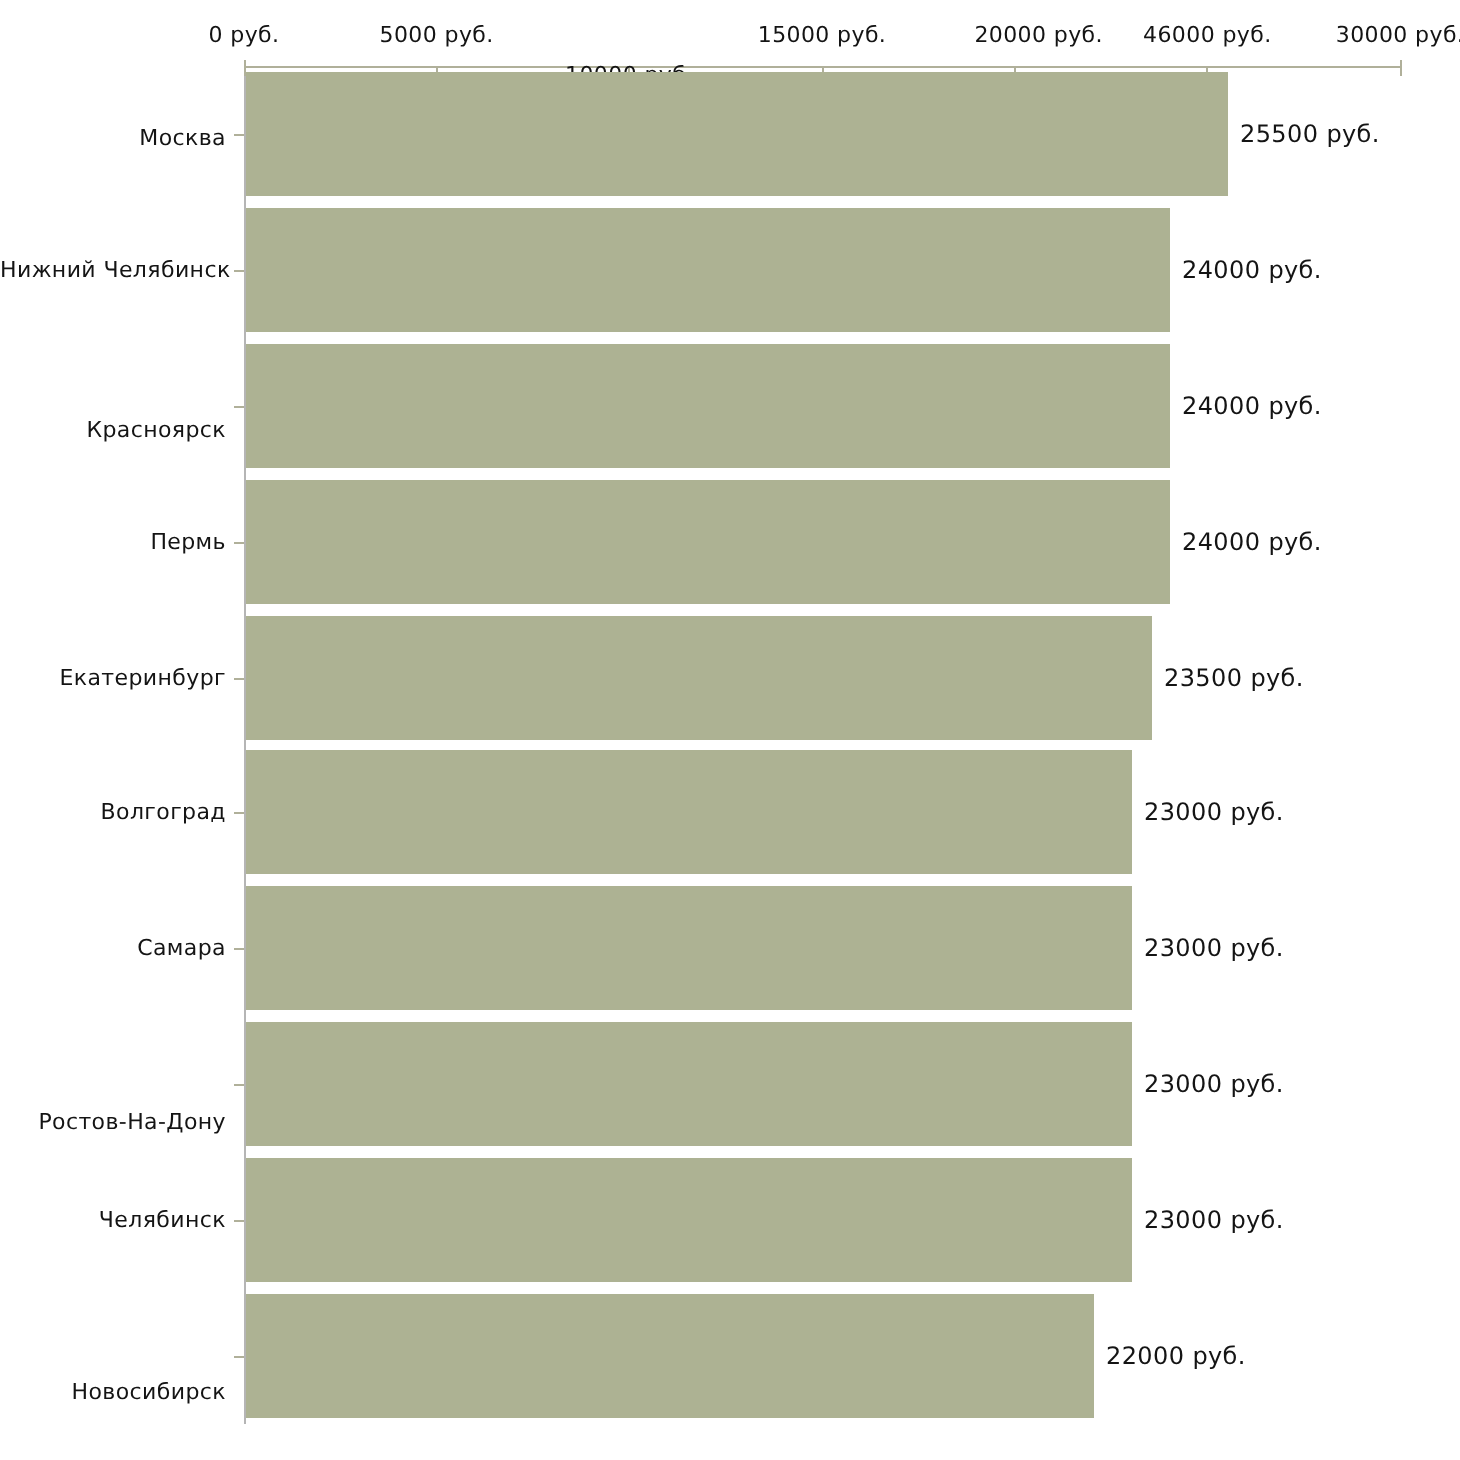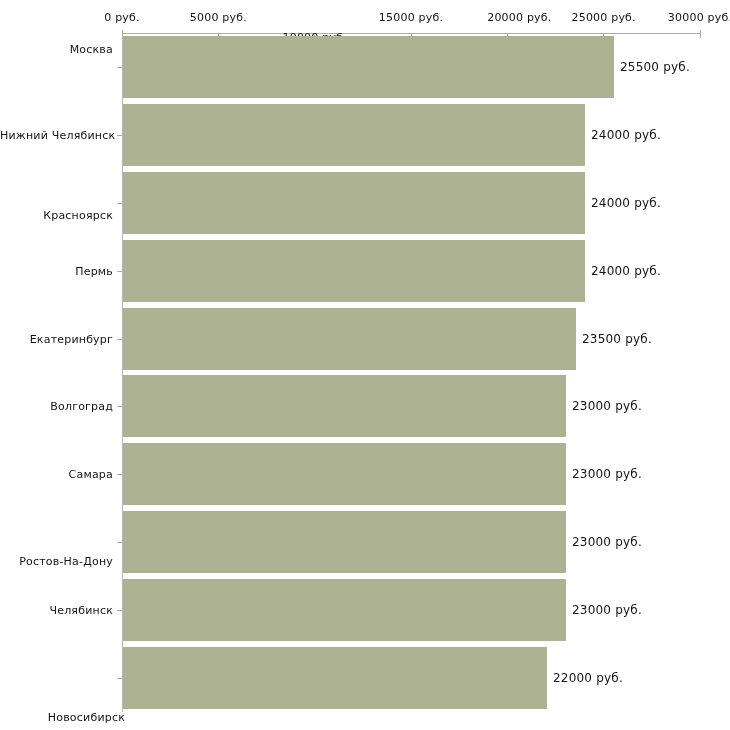--- a/index.html
+++ b/index.html
@@ -109,45 +109,45 @@
       <div class="x-tick-label" style="left: 122px;">0 руб.</div>
       <div class="x-tick" style="left: 217.833px;"></div>
       <div class="x-tick-label" style="left: 218.333px;">5000 руб.</div>
       <div class="x-tick" style="left: 314.167px;"></div>
       <div class="x-tick-label" style="left: 314.667px; margin-top: 20px;">10000 руб.</div>
       <div class="x-tick" style="left: 410.5px;"></div>
       <div class="x-tick-label" style="left: 411px;">15000 руб.</div>
       <div class="x-tick" style="left: 506.833px;"></div>
       <div class="x-tick-label" style="left: 507.333px; margin-left: 12px;">20000 руб.</div>
       <div class="x-tick" style="left: 603.167px;"></div>
-      <div class="x-tick-label" style="left: 603.667px;">25000 руб.</div>
+      <div class="x-tick-label" style="left: 603.667px;">46000 руб.</div>
       <div class="x-tick edge" style="left: 699.5px;"></div>
       <div class="x-tick-label" style="left: 700px;">30000 руб.</div>
     </div>
   <div id="category-axis">
       <div class="cat-tick" style="top: 67px;"></div>
-      <div class="cat-label-wrap" style="top: 49px;">Москва</div>
+      <div class="cat-label-wrap" style="top: 69px;">Москва</div>
       <div class="cat-tick" style="top: 135px;"></div>
       <div class="cat-label-wrap" style="top: 134.85px;">Нижний Челябинск</div>
       <div class="cat-tick" style="top: 203px;"></div>
       <div class="cat-label-wrap" style="top: 202.75px; margin-top: 12px;">Красноярск</div>
       <div class="cat-tick" style="top: 271px;"></div>
       <div class="cat-label-wrap" style="top: 270.65px;">Пермь</div>
       <div class="cat-tick" style="top: 339px;"></div>
       <div class="cat-label-wrap" style="top: 338.55px;">Екатеринбург</div>
       <div class="cat-tick" style="top: 406px;"></div>
       <div class="cat-label-wrap" style="top: 406.45px;">Волгоград</div>
       <div class="cat-tick" style="top: 474px;"></div>
       <div class="cat-label-wrap" style="top: 474.35px;">Самара</div>
       <div class="cat-tick" style="top: 542px;"></div>
       <div class="cat-label-wrap" style="top: 561px;">Ростов-На-Дону</div>
       <div class="cat-tick" style="top: 610px;"></div>
       <div class="cat-label-wrap" style="top: 610.15px;">Челябинск</div>
       <div class="cat-tick" style="top: 678px;"></div>
-      <div class="cat-label-wrap" style="top: 717px; padding-left: 12px;">Новосибирск</div>
+      <div class="cat-label-wrap" style="top: 696px;">Новосибирск</div>
     </div>
   <div id="bars-layer">
       <div class="bar" title="Москва: 25500 руб." style="top: 36px; height: 62px; width: 491px; background: rgb(173, 178, 147);"></div>
       <div class="bar-value" style="left: 620px; top: 66.95px;">25500 руб.</div>
       <div class="bar" title="Нижний Новгород: 24000 руб." style="top: 104px; height: 62px; width: 462px; background: rgb(173, 178, 147);"></div>
       <div class="bar-value" style="left: 591px; top: 134.85px;">24000 руб.</div>
       <div class="bar" title="Красноярск: 24000 руб." style="top: 172px; height: 62px; width: 462px; background: rgb(173, 178, 147);"></div>
       <div class="bar-value" style="left: 591px; top: 202.75px;">24000 руб.</div>
       <div class="bar" title="Пермь: 24000 руб." style="top: 240px; height: 62px; width: 462px; background: rgb(173, 178, 147);"></div>
       <div class="bar-value" style="left: 591px; top: 270.65px;">24000 руб.</div>

